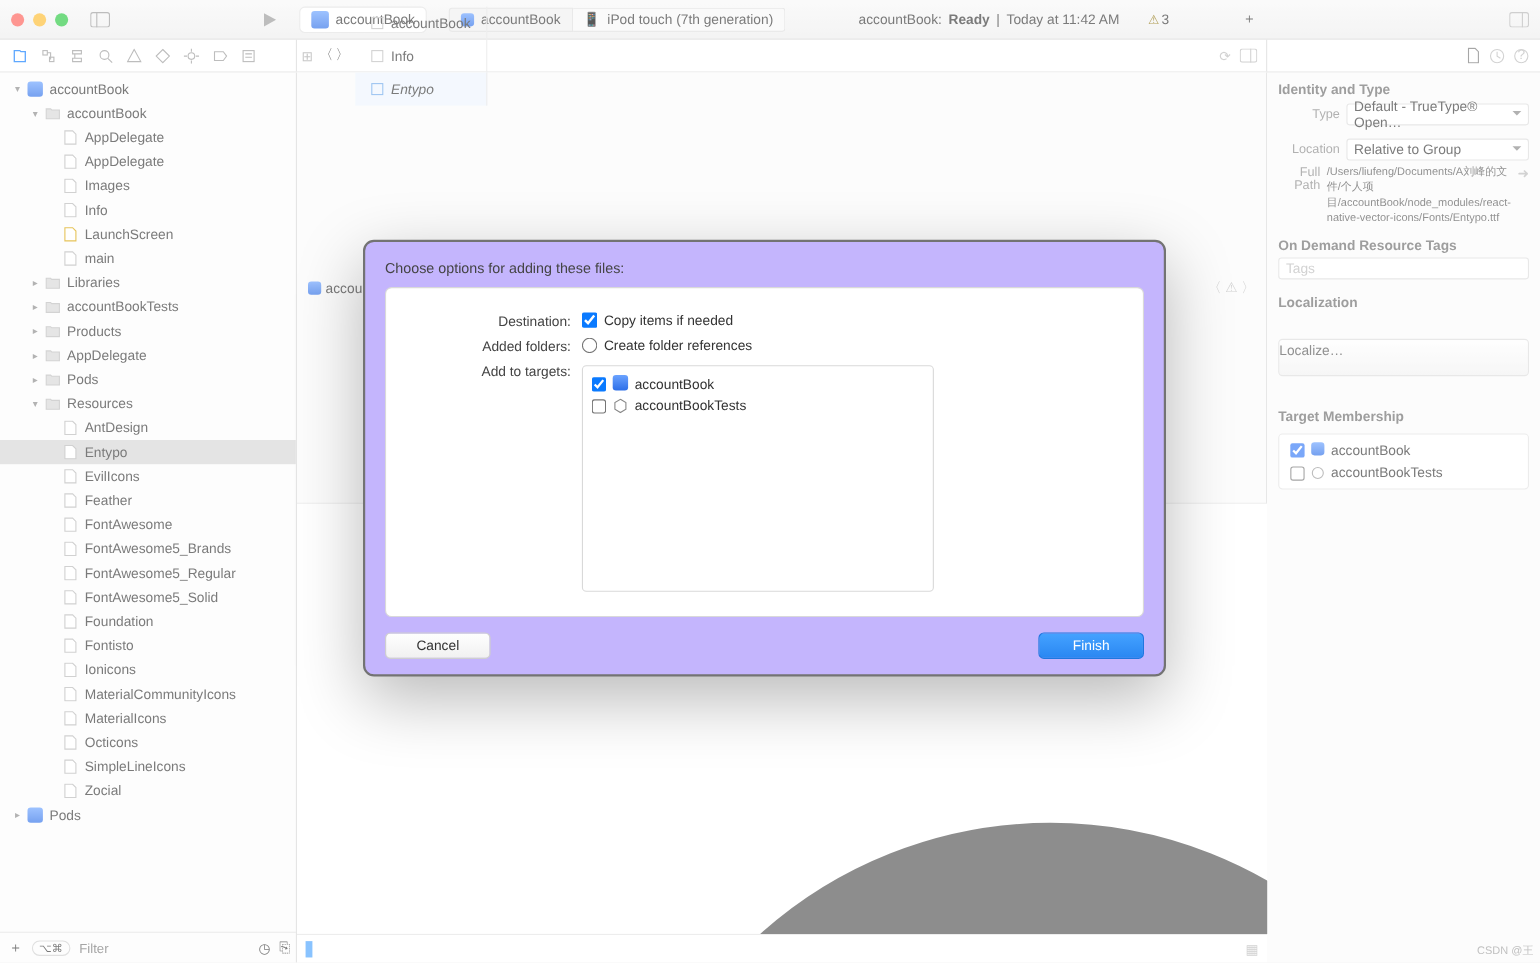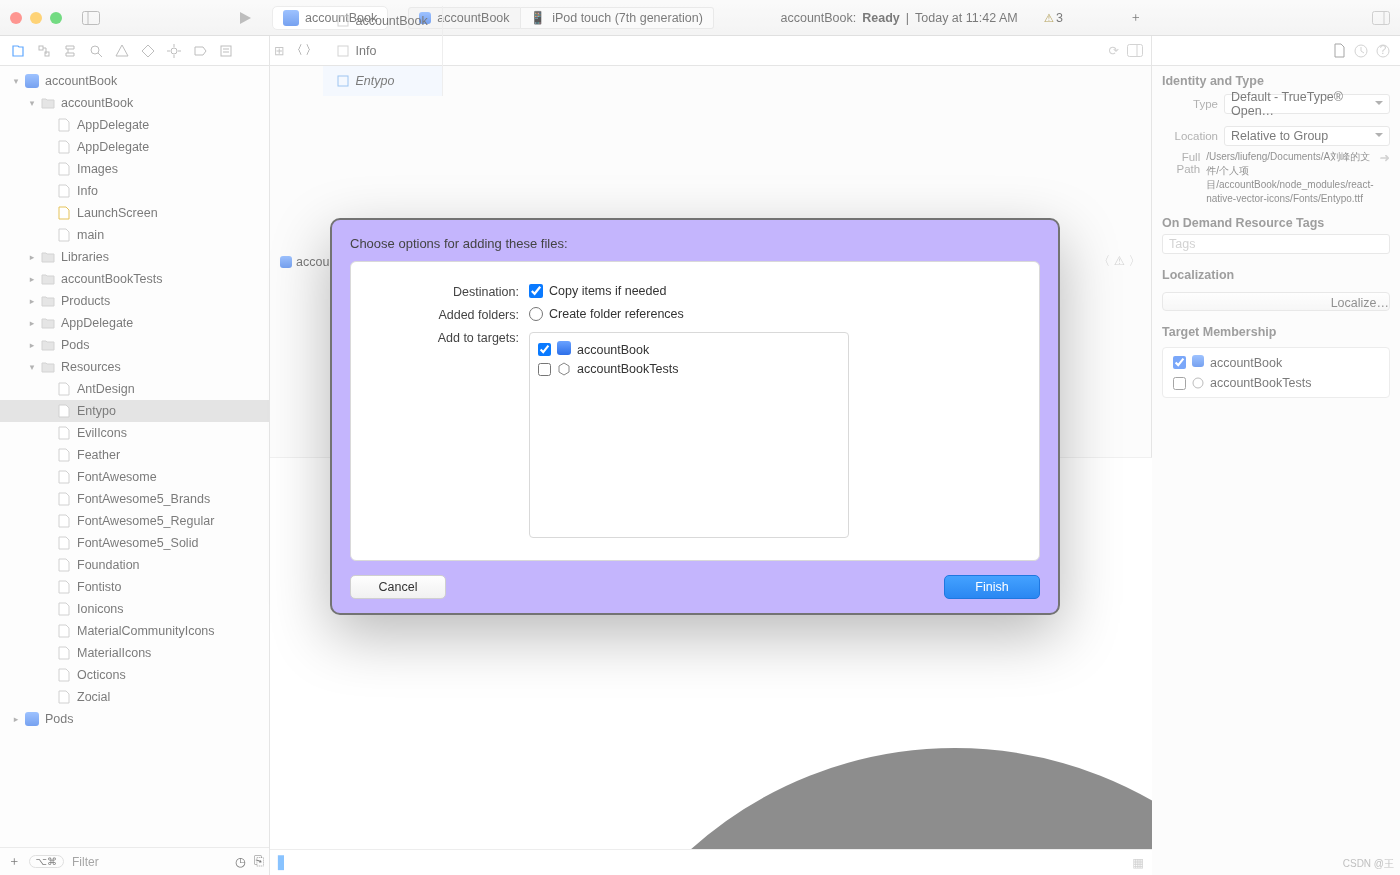--- a/index.html
+++ b/index.html
@@ -58,21 +58,21 @@
 .section-h{font-weight:600;color:#6a6a6a;padding:8px 10px 4px}
 .kv{display:flex;align-items:center;padding:2px 10px;gap:6px}
 .kv .k{width:56px;text-align:right;color:#888;font-size:11.5px}
 .kv .v{flex:1}
 .field{height:20px;border:1px solid #dcdcdc;border-radius:3px;background:#fff;padding:0 6px;font-size:11.5px;display:flex;align-items:center;color:#444;position:relative}
 .sel-arrow::after{content:"";position:absolute;right:6px;top:6px;border:4px solid transparent;border-top-color:#888}
 .path{font-size:11px;color:#555;line-height:14px;padding:0 10px 6px 72px}
 .fullpath-row{display:flex;align-items:flex-start;padding:2px 10px;gap:6px}
 .fullpath-row .k{width:56px;text-align:right;color:#888;font-size:11.5px;padding-top:1px}
 .fullpath-row .v{flex:1;font-size:10px;color:#555;line-height:14px}
-.locbtn{margin:6px 10px;height:19px;border:1px solid #dcdcdc;border-radius:4px;background:linear-gradient(#fefefe,#f2f2f2);text-align:right;line-height:20px;color:#555}
+.locbtn{margin:22px 10px;height:34px;border:1px solid #dcdcdc;border-radius:4px;background:linear-gradient(#fefefe,#f2f2f2);text-align:left;line-height:20px;color:#555}
 .tm-row{display:flex;align-items:center;gap:6px;padding:3px 10px;color:#555}
 .tm-row input{accent-color:#3478f6}
 .tm-box{border:1px solid #e2e2e2;border-radius:4px;margin:4px 10px 8px;padding:4px 0;background:#fff}
 
 
 .sheet-bg{position:absolute;inset:0;background:rgba(255,255,255,.35)}
 .sheet{position:absolute;left:330px;top:218px;width:730px;background:#c4b5fd;border:2px solid #737373;border-radius:10px;box-shadow:0 20px 60px rgba(0,0,0,.28);padding:16px 18px 14px}
 .sheet-title{font-size:13px;color:#444;margin-bottom:10px}
 .sheet-inner{background:#fff;border:1px solid #d9d9d9;border-radius:6px;padding:18px 20px 18px}
 .form-row{display:flex;align-items:flex-start;padding:4px 0}
@@ -540,20 +540,30 @@
           </div>
           <div class="trow">
             <span class="ind" style="width:42px"></span>
             <span class="disc"></span>
             <span class="ticon">
               <svg width="12" height="14">
                 <path d="M1 1h7l3 3v9H1z" fill="#fff" stroke="#b8b8b8"></path>
               </svg>
             </span>
             <span style="margin-left:4px">Octicons</span>
+          </div>
+          <div class="trow">
+            <span class="ind" style="width:42px"></span>
+            <span class="disc"></span>
+            <span class="ticon">
+              <svg width="12" height="14">
+                <path d="M1 1h7l3 3v9H1z" fill="#fff" stroke="#b8b8b8"></path>
+              </svg>
+            </span>
+            <span style="margin-left:4px">SimpleLineIcons</span>
           </div>
           <div class="trow">
             <span class="ind" style="width:42px"></span>
             <span class="disc"></span>
             <span class="ticon">
               <svg width="12" height="14">
                 <path d="M1 1h7l3 3v9H1z" fill="#fff" stroke="#b8b8b8"></path>
               </svg>
             </span>
             <span style="margin-left:4px">Zocial</span>

